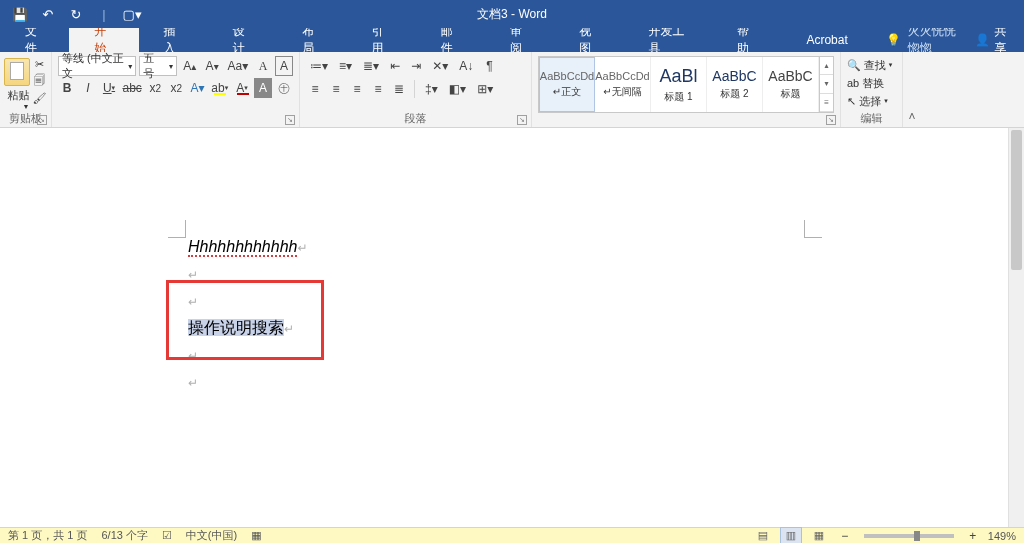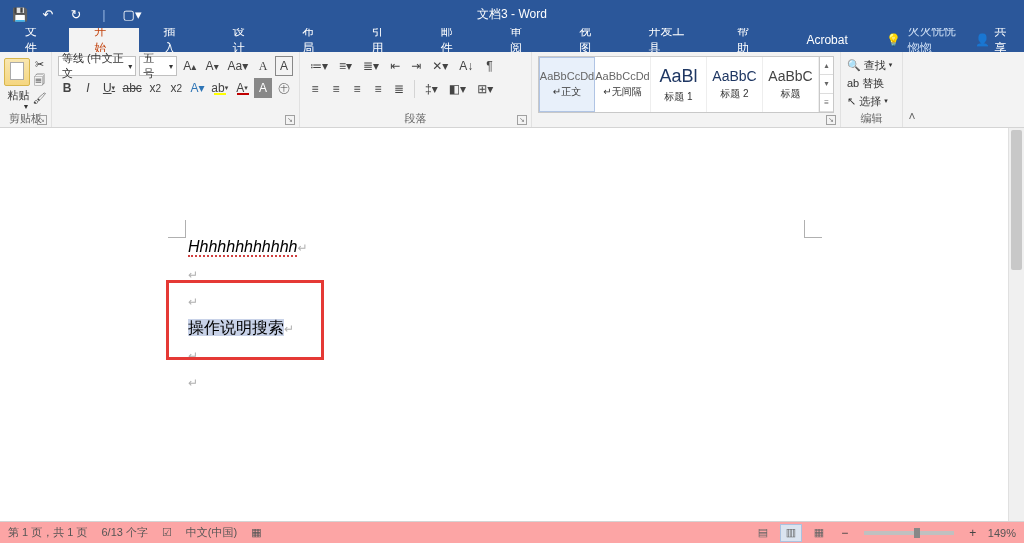--- a/index.html
+++ b/index.html
@@ -82,21 +82,21 @@
 .margin-mark.tl { top: 92px; left: 130px; border-right: 1px solid #b0b0b0; border-bottom: 1px solid #b0b0b0; }
 .margin-mark.tr { top: 92px; right: 166px; border-left: 1px solid #b0b0b0; border-bottom: 1px solid #b0b0b0; }
 .content { position: absolute; left: 150px; top: 106px; font-family: "Times New Roman", "SimSun", serif; font-size: 16px; line-height: 26px; color: #000; }
 .line { white-space: pre; position: relative; }
 .pm { color: #b0b0b0; font-size: 12px; }
 .squiggle { border-bottom: 2px dotted #d04040; font-style: italic; }
 .highlight-box { position: absolute; border: 3px solid #e53935; pointer-events: none; }
 .selected { background: #c8d2e8; }
 
 
-.statusbar { height: 22px; background: #fca5a5; border-top: 1px solid #d4d4d4; display: flex; align-items: center; font-size: 11px; color: #555; padding: 0 8px; gap: 14px; }
+.statusbar { height: 16px; background: #fef9c3; border-top: 1px solid #d4d4d4; display: flex; align-items: center; font-size: 11px; color: #555; padding: 0 8px; gap: 14px; }
 .status-right { margin-left: auto; display: flex; align-items: center; gap: 6px; }
 .view-btn { width: 22px; height: 18px; border: 1px solid transparent; display: flex; align-items: center; justify-content: center; cursor: pointer; color: #666; }
 .view-btn.active { background: #dbe4f0; border-color: #aac2e0; }
 .zoom-slider { width: 90px; height: 4px; background: #c0c0c0; position: relative; margin: 0 4px; }
 .zoom-thumb { position: absolute; top: -3px; width: 6px; height: 10px; background: #888; left: 56%; }
 </style>
 </head>
 <body>
 
 <div class="titlebar">

